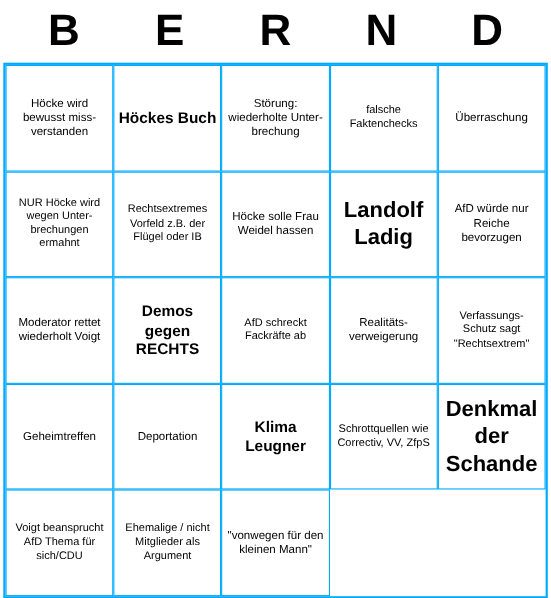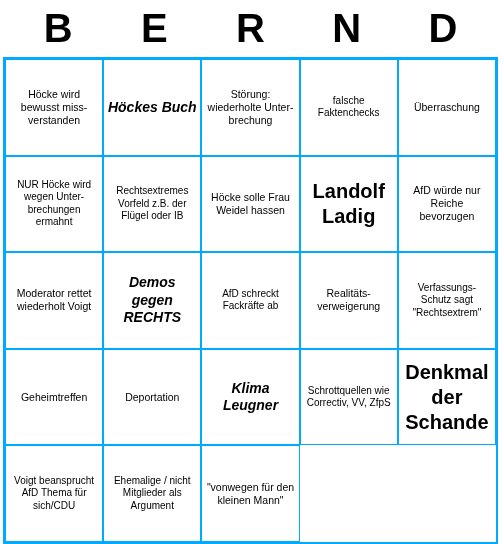--- a/index.html
+++ b/index.html
@@ -52,21 +52,20 @@
     }
 
     .bingo-cell.large-text {
       font-size: 20px;
       font-weight: bold;
     }
 
     .bingo-cell.medium-text {
       font-size: 14px;
       font-weight: bold;
-      font-style: italic;
     }
 
     .bingo-cell.small-text {
       font-size: 10px;
     }
   </style>
 </head>
 <body>
 
 <div class="header">

